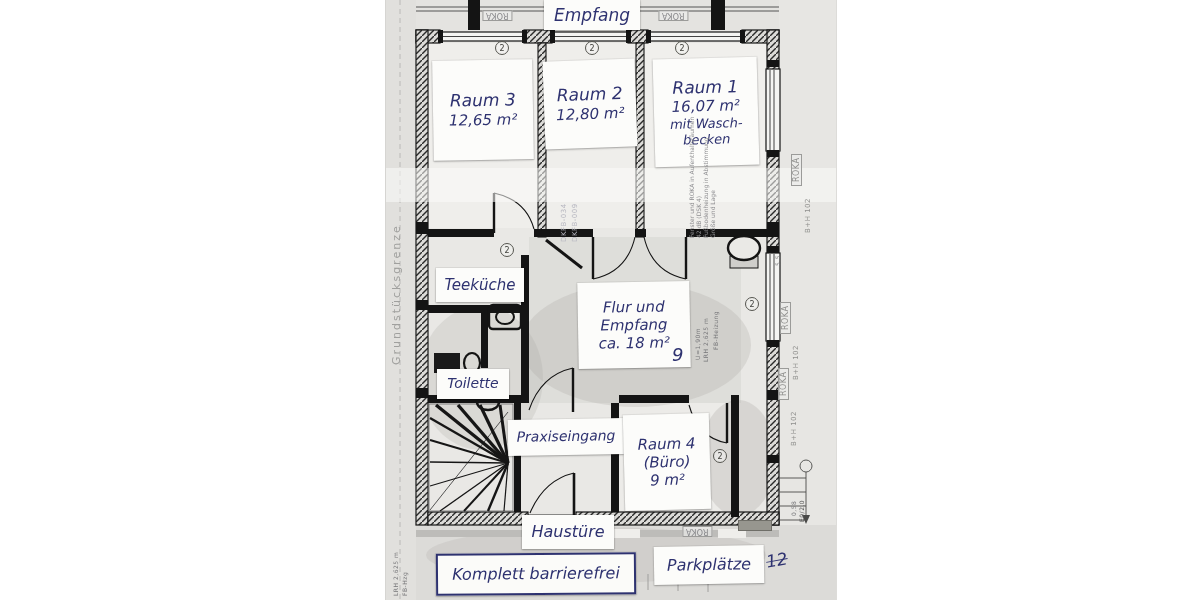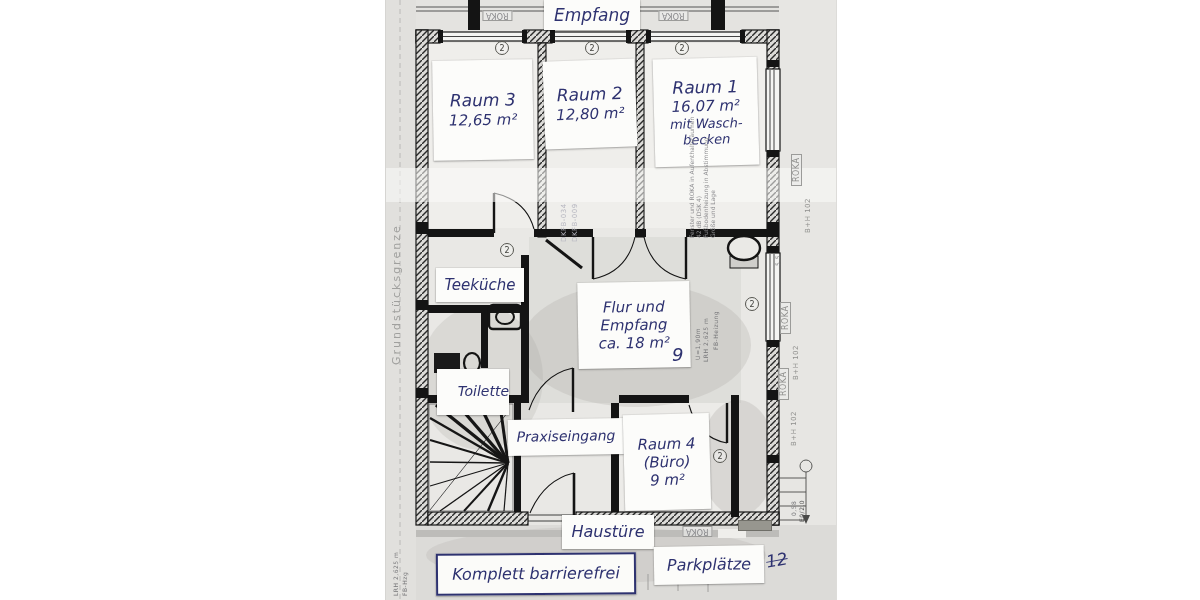--- a/index.html
+++ b/index.html
@@ -220,32 +220,32 @@
       <span class="t3">becken</span>
     </div>
     <div class="note" style="left:50px;top:268px;width:88px;height:34px;">
       <span class="t2">Teeküche</span>
     </div>
     <div class="note" style="left:192px;top:282px;width:112px;height:86px;transform:rotate(-1deg);">
       <span class="t2">Flur und</span>
       <span class="t2">Empfang</span>
       <span class="t2">ca. 18 m²</span>
     </div>
-    <div class="note" style="left:51px;top:369px;width:72px;height:46px;align-items:flex-end;">
+    <div class="note" style="left:51px;top:369px;width:72px;height:30px;">
       <span class="t3" style="font-size:14px;">Toilette</span>
     </div>
     <div class="note" style="left:122px;top:419px;width:116px;height:36px;transform:rotate(-1deg);">
       <span class="t3" style="font-size:14px;">Praxiseingang</span>
     </div>
     <div class="note" style="left:238px;top:414px;width:86px;height:96px;transform:rotate(-1.5deg);">
       <span class="t2">Raum 4</span>
       <span class="t2">(Büro)</span>
       <span class="t2">9 m²</span>
     </div>
-    <div class="note" style="left:136px;top:515px;width:92px;height:34px;margin-left:40px;">
+    <div class="note" style="left:136px;top:515px;width:92px;height:34px;">
       <span class="t1" style="font-size:16px;">Haustüre</span>
     </div>
     <div class="note boxed" style="left:50px;top:553px;width:196px;height:38px;transform:rotate(-0.5deg);">
       <span class="t1" style="font-size:16px;">Komplett barrierefrei</span>
     </div>
     <div class="note" style="left:268px;top:546px;width:110px;height:38px;transform:rotate(-1deg);">
       <span class="t1" style="font-size:16px;">Parkplätze</span>
     </div>
     <div class="hw-mark" style="left:380px;top:550px;font-size:17px;transform:rotate(-10deg);text-decoration:line-through;">12</div>
     <div class="hw-mark" style="left:286px;top:344px;font-size:18px;">9</div>

